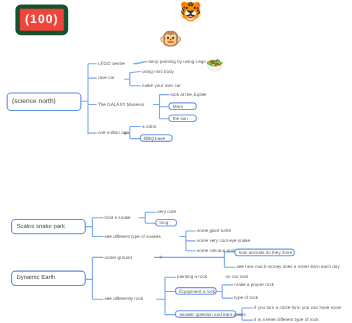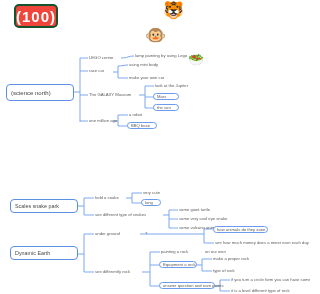--- a/index.html
+++ b/index.html
@@ -11,24 +11,24 @@
     position:relative;
   }
   .canvas{position:absolute;left:0;top:0;width:310px;height:294px;}
   svg.links{position:absolute;left:0;top:0;width:310px;height:294px;pointer-events:none;}
 
   .badge{
     position:absolute;
     left:14px;top:4px;
     width:40px;height:20px;
     background:#f0453a;
-    border:2px solid #14532d;
+    border:4px solid #14532d;
     border-radius:5px;
     color:#ffffff;
-    font-size:15px;
+    font-size:11px;
     font-weight:bold;
     letter-spacing:1px;
     display:flex;align-items:center;justify-content:center;
   }
 
   .emoji{position:absolute;line-height:1;}
   #emoji-tiger{left:163px;top:2px;font-size:17px;}
   #emoji-monkey{left:145px;top:27px;font-size:17px;}
   #sticker{left:188px;top:53px;font-size:13px;}
 

